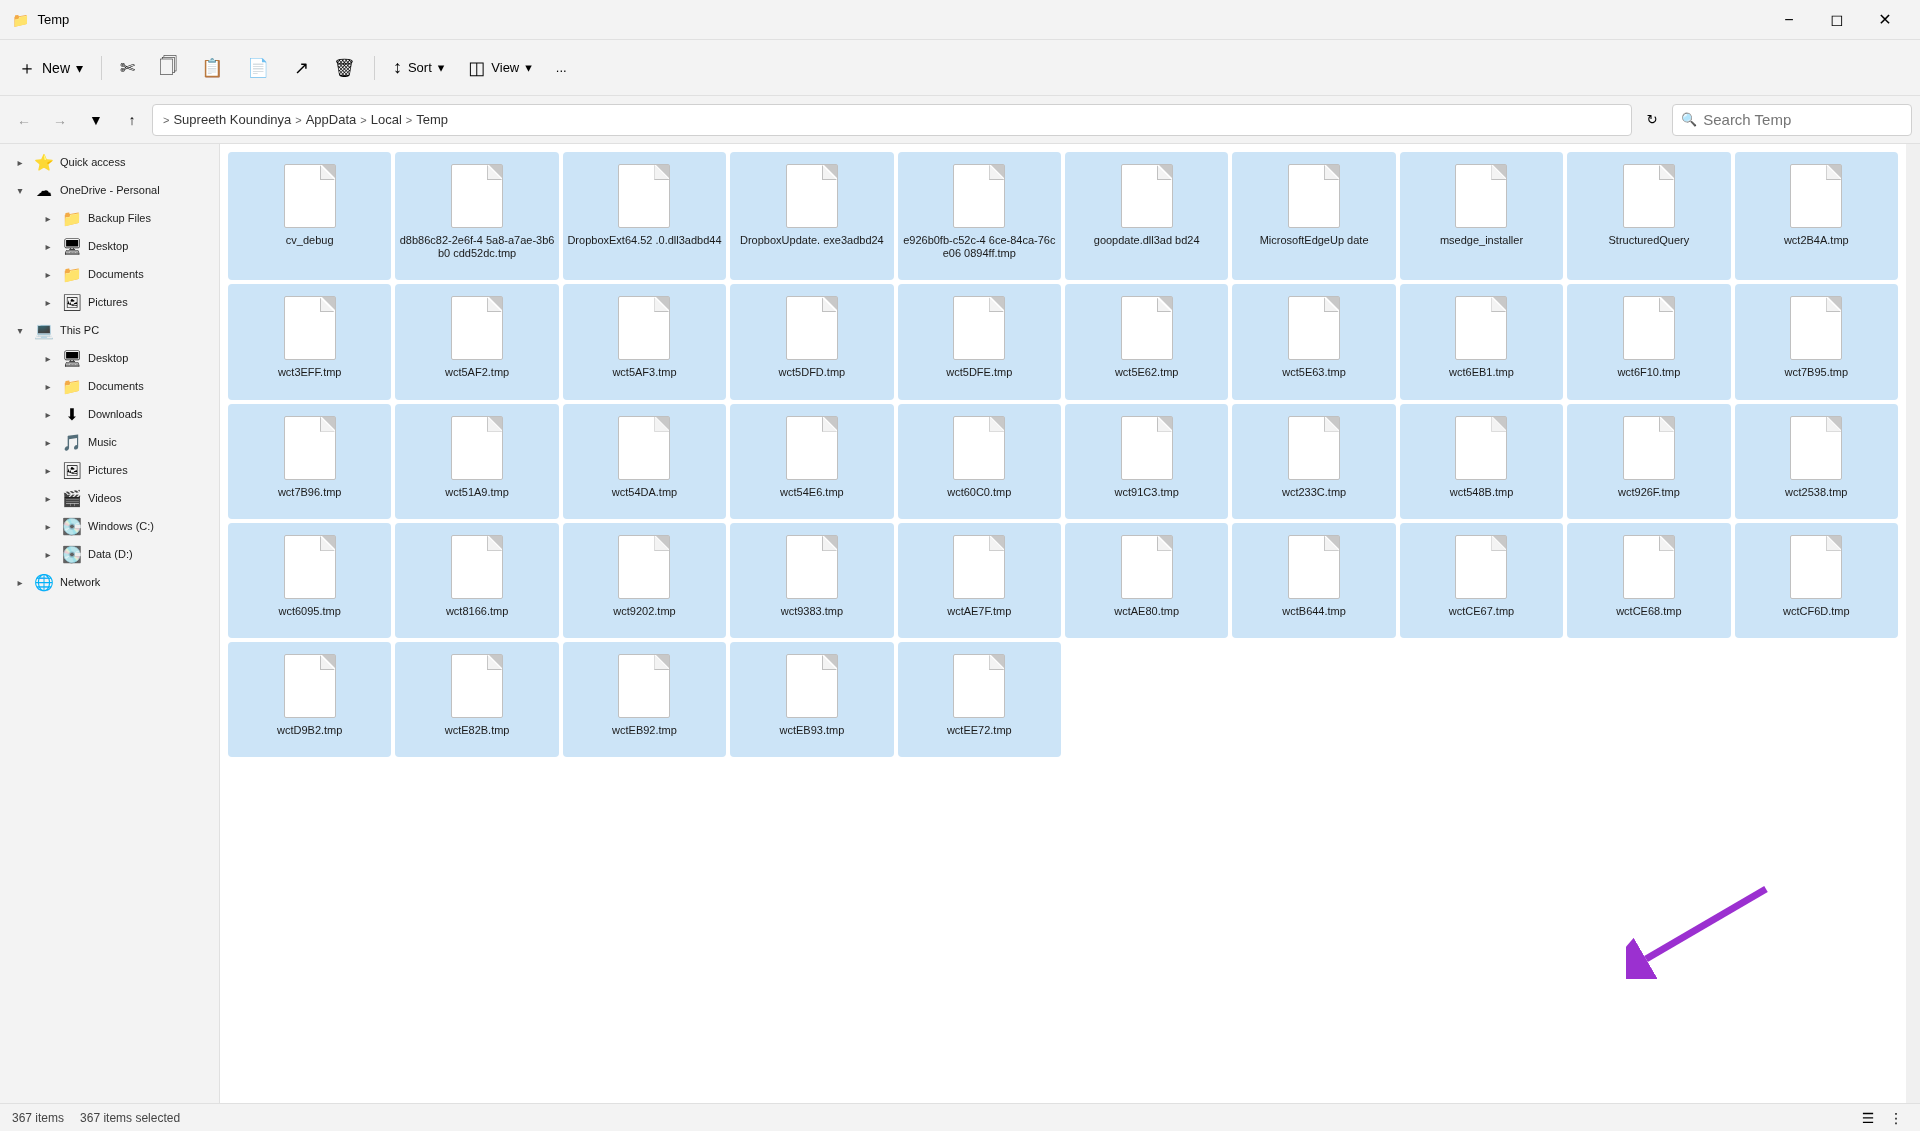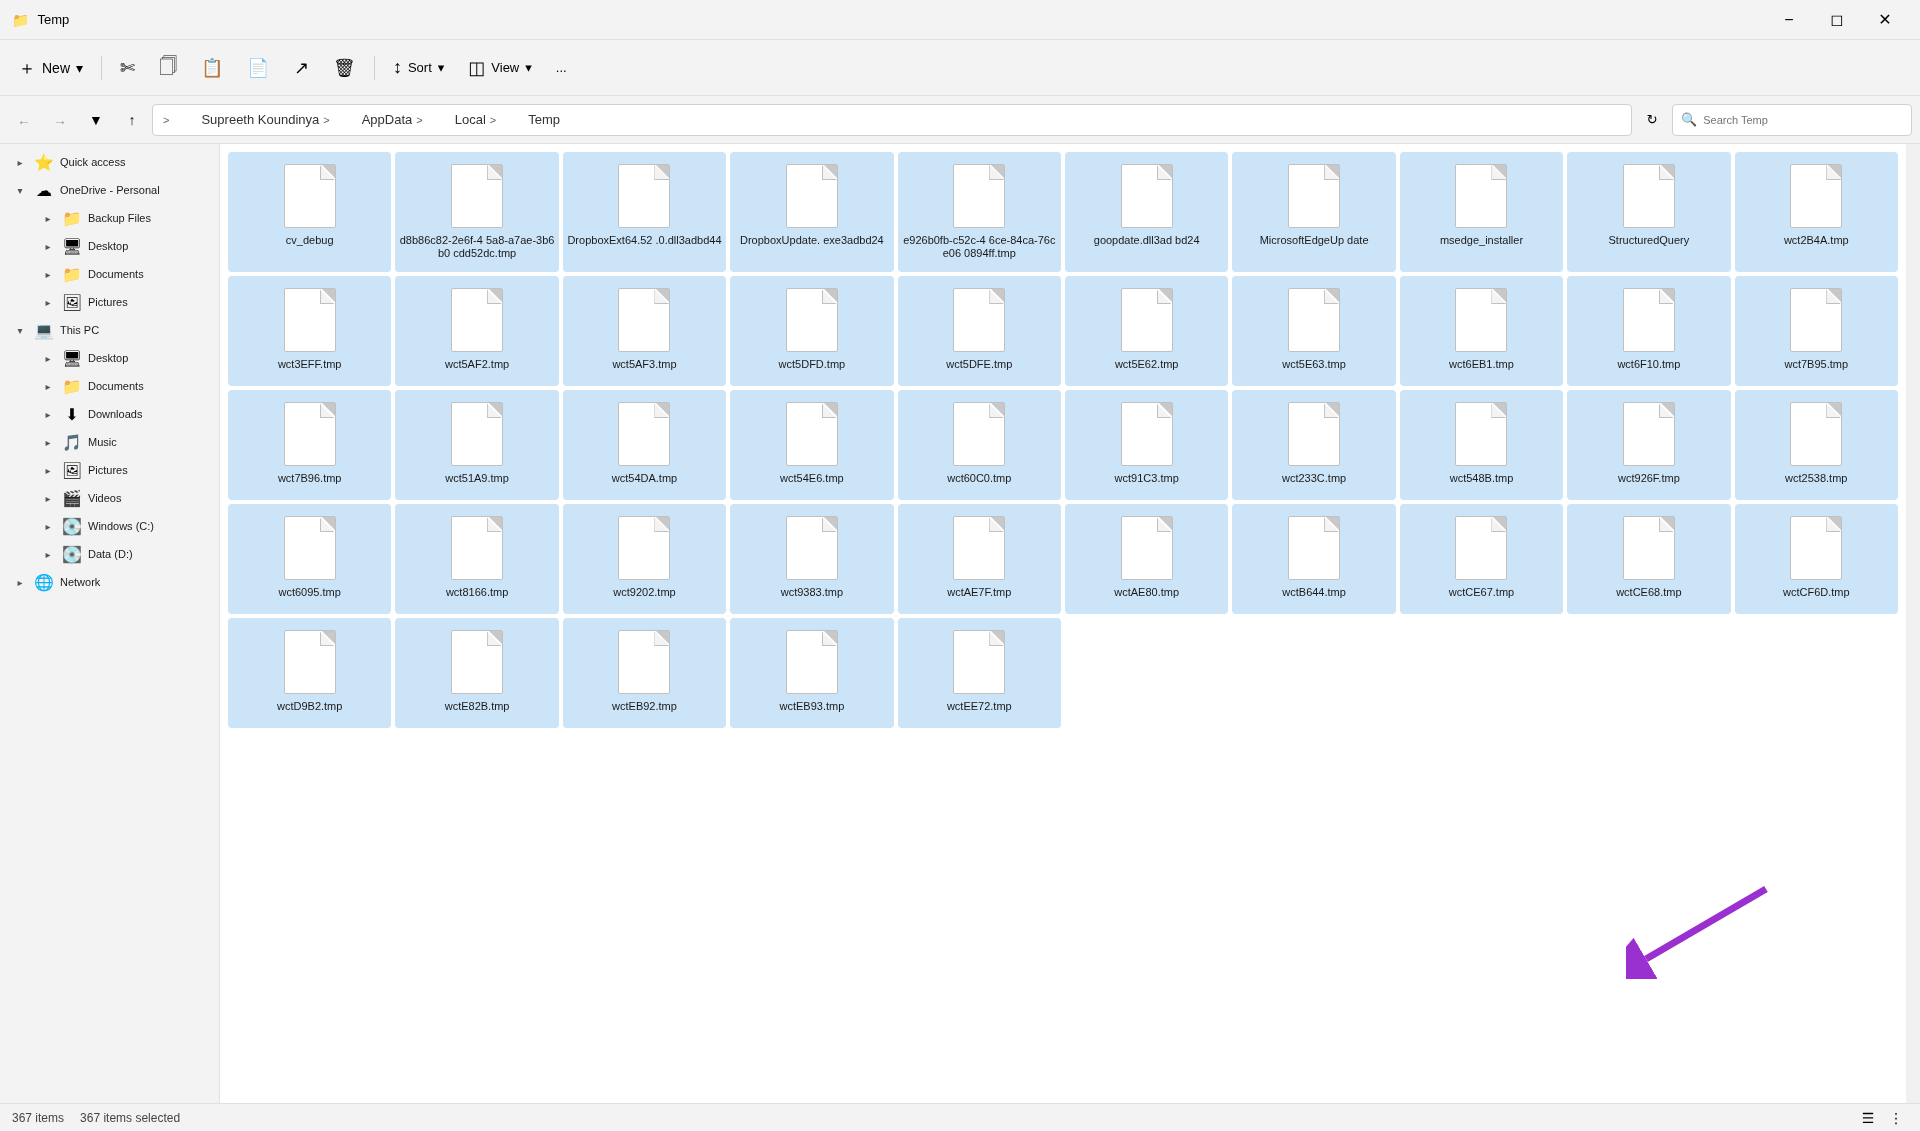--- a/index.html
+++ b/index.html
@@ -66,32 +66,32 @@
     .breadcrumb-bar {
       flex: 1; height: 32px;
       background: white;
       border: 1px solid #d0d0d0;
       border-radius: 4px;
       display: flex; align-items: center;
       padding: 0 10px;
       font-size: 13px; gap: 4px;
     }
     .breadcrumb-sep { color: #666; font-size: 11px; }
-    .breadcrumb-item { cursor: pointer; color: #333; margin-left: 28px; }
+    .breadcrumb-item { cursor: pointer; color: #333; }
     .search-bar {
       width: 240px; height: 32px;
       border: 1px solid #d0d0d0;
       border-radius: 4px;
       display: flex; align-items: center;
       padding: 0 8px; gap: 6px;
       background: white;
     }
     .search-input {
       border: none; outline: none;
-      font-size: 11px; color: #666;
+      font-size: 15px; color: #666;
       background: transparent; flex: 1;
     }
     .refresh-btn {
       width: 32px; height: 32px;
       background: none; border: none;
       cursor: pointer; border-radius: 4px;
       display: flex; align-items: center; justify-content: center;
     }
 
     
@@ -134,21 +134,21 @@
       position: relative;
     }
     .files-grid {
       display: grid;
       grid-template-columns: repeat(10, 1fr);
       gap: 4px;
     }
     .file-item {
       display: flex; flex-direction: column;
       align-items: center; justify-content: flex-start;
-      padding: 8px 4px 12px;
+      padding: 8px 4px 20px;
       cursor: pointer;
       border-radius: 4px;
       background: #cce4f7;
       text-align: center;
       min-height: 110px;
     }
     .file-icon-wrap {
       width: 60px; height: 72px;
       display: flex; align-items: center; justify-content: center;
       position: relative;

